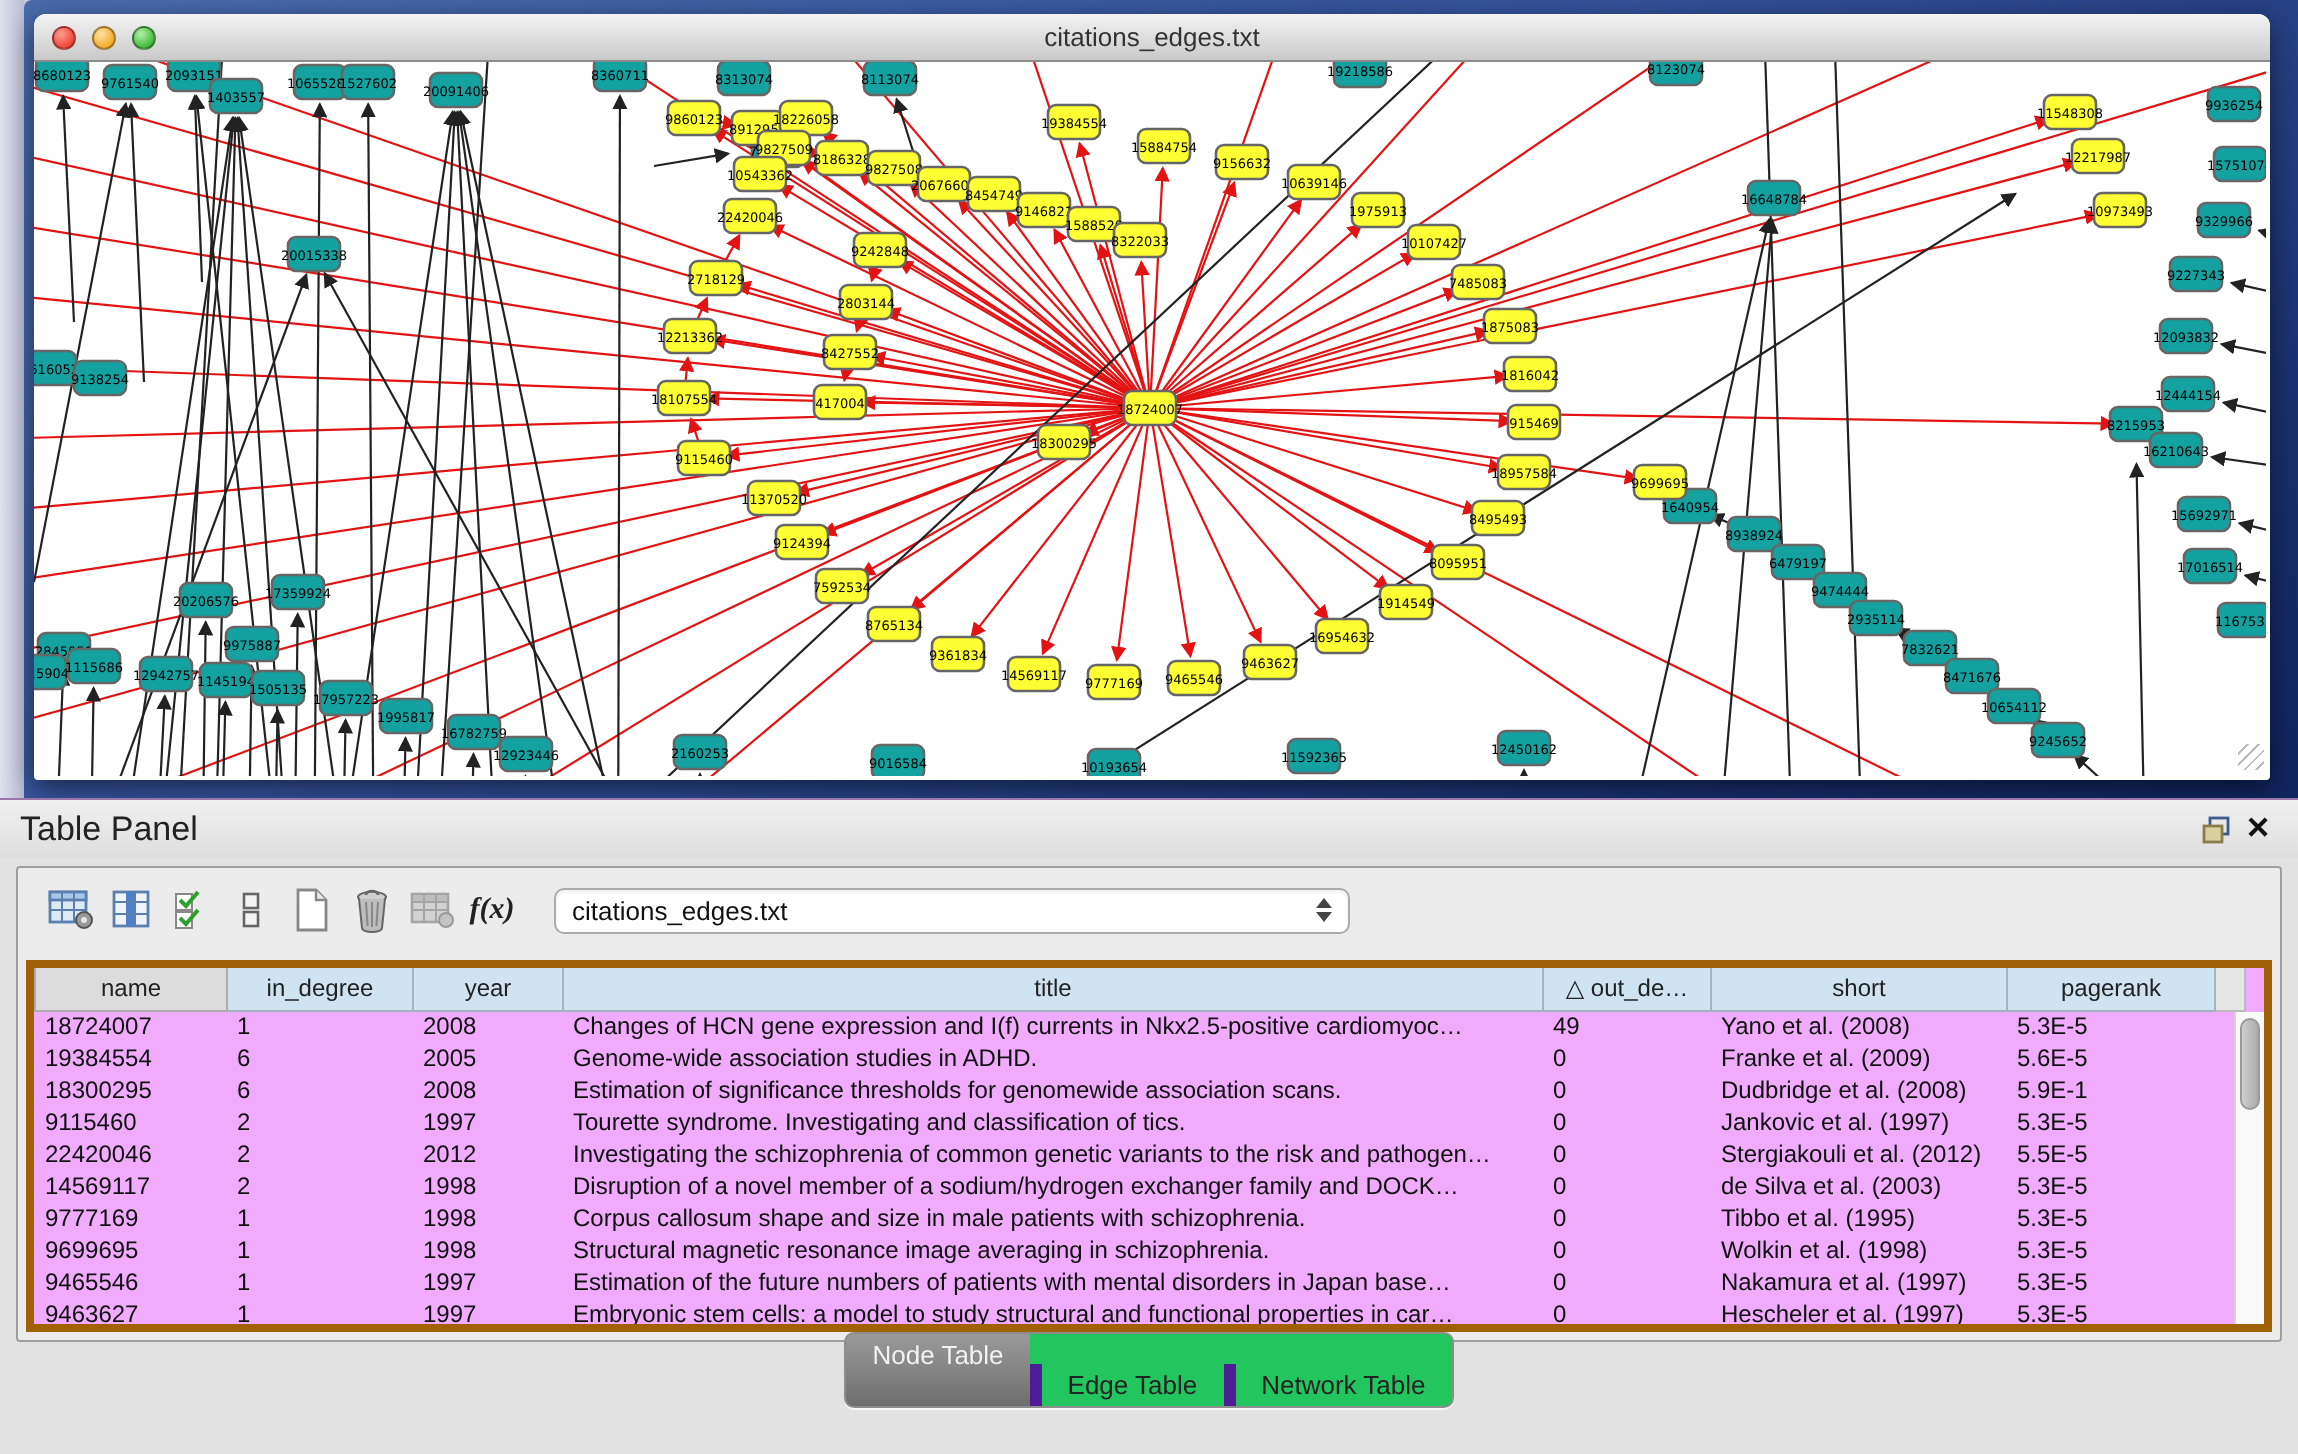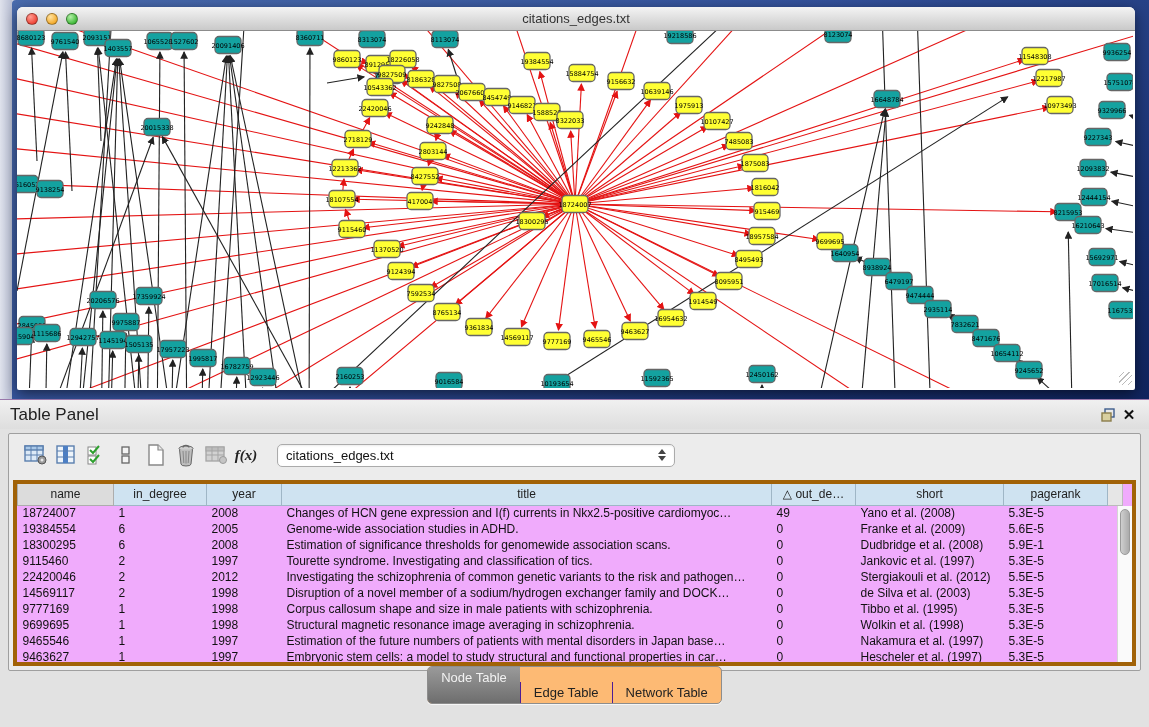--- a/index.html
+++ b/index.html
@@ -67,23 +67,23 @@
   td { height:16px; font-size:12px; color:#111; padding:0 2px 0 5px;
     white-space:nowrap; overflow:hidden; }
   .vscroll { position:absolute; right:0; top:22px; bottom:0; width:15px;
     background:#fafafa; border-left:1px solid #d5d5d5; }
   .vthumb { position:absolute; left:2px; top:3px; width:10px; height:46px;
     background:linear-gradient(90deg,#cfcfcf,#ababab); border:1px solid #9a9a9a; border-radius:6px; }
 
   .tabs-bar { position:absolute; bottom:29px; left:0; right:0; height:26px;
     display:flex; justify-content:center; align-items:center; }
   .segmented { display:flex; border:1px solid #8d8d8d; border-radius:5px; overflow:hidden;
-    background:#fdba74; box-shadow:0 1px 0 rgba(255,255,255,.7); }
+    background:#22c55e; box-shadow:0 1px 0 rgba(255,255,255,.7); }
   .segment { padding:3px 13px; font-size:13px; color:#222; }
-  .segment + .segment { border-left:1px solid #4c1d95;margin-top:15px; }
+  .segment + .segment { border-left:6px solid #4c1d95;margin-top:15px; }
   .segment.selected { background:linear-gradient(#9a9a9a,#6e6e6e); color:#f2f2f2; }
 
   .status-bar { position:absolute; bottom:0; left:0; right:0; height:28px;
     background:linear-gradient(#ededed,#dadada); border-top:1px solid #a8a8a8;
     display:flex; justify-content:flex-end; align-items:center; gap:8px; padding-right:12px; }
   .mem-label { font-size:12px; color:#222; }
   .mem-dot { width:14px; height:14px; border-radius:50%;
     background:radial-gradient(circle at 35% 30%, #9cf09c, #2fb52f 75%); border:1px solid #2a8a2a; }
 </style>
 </head>

